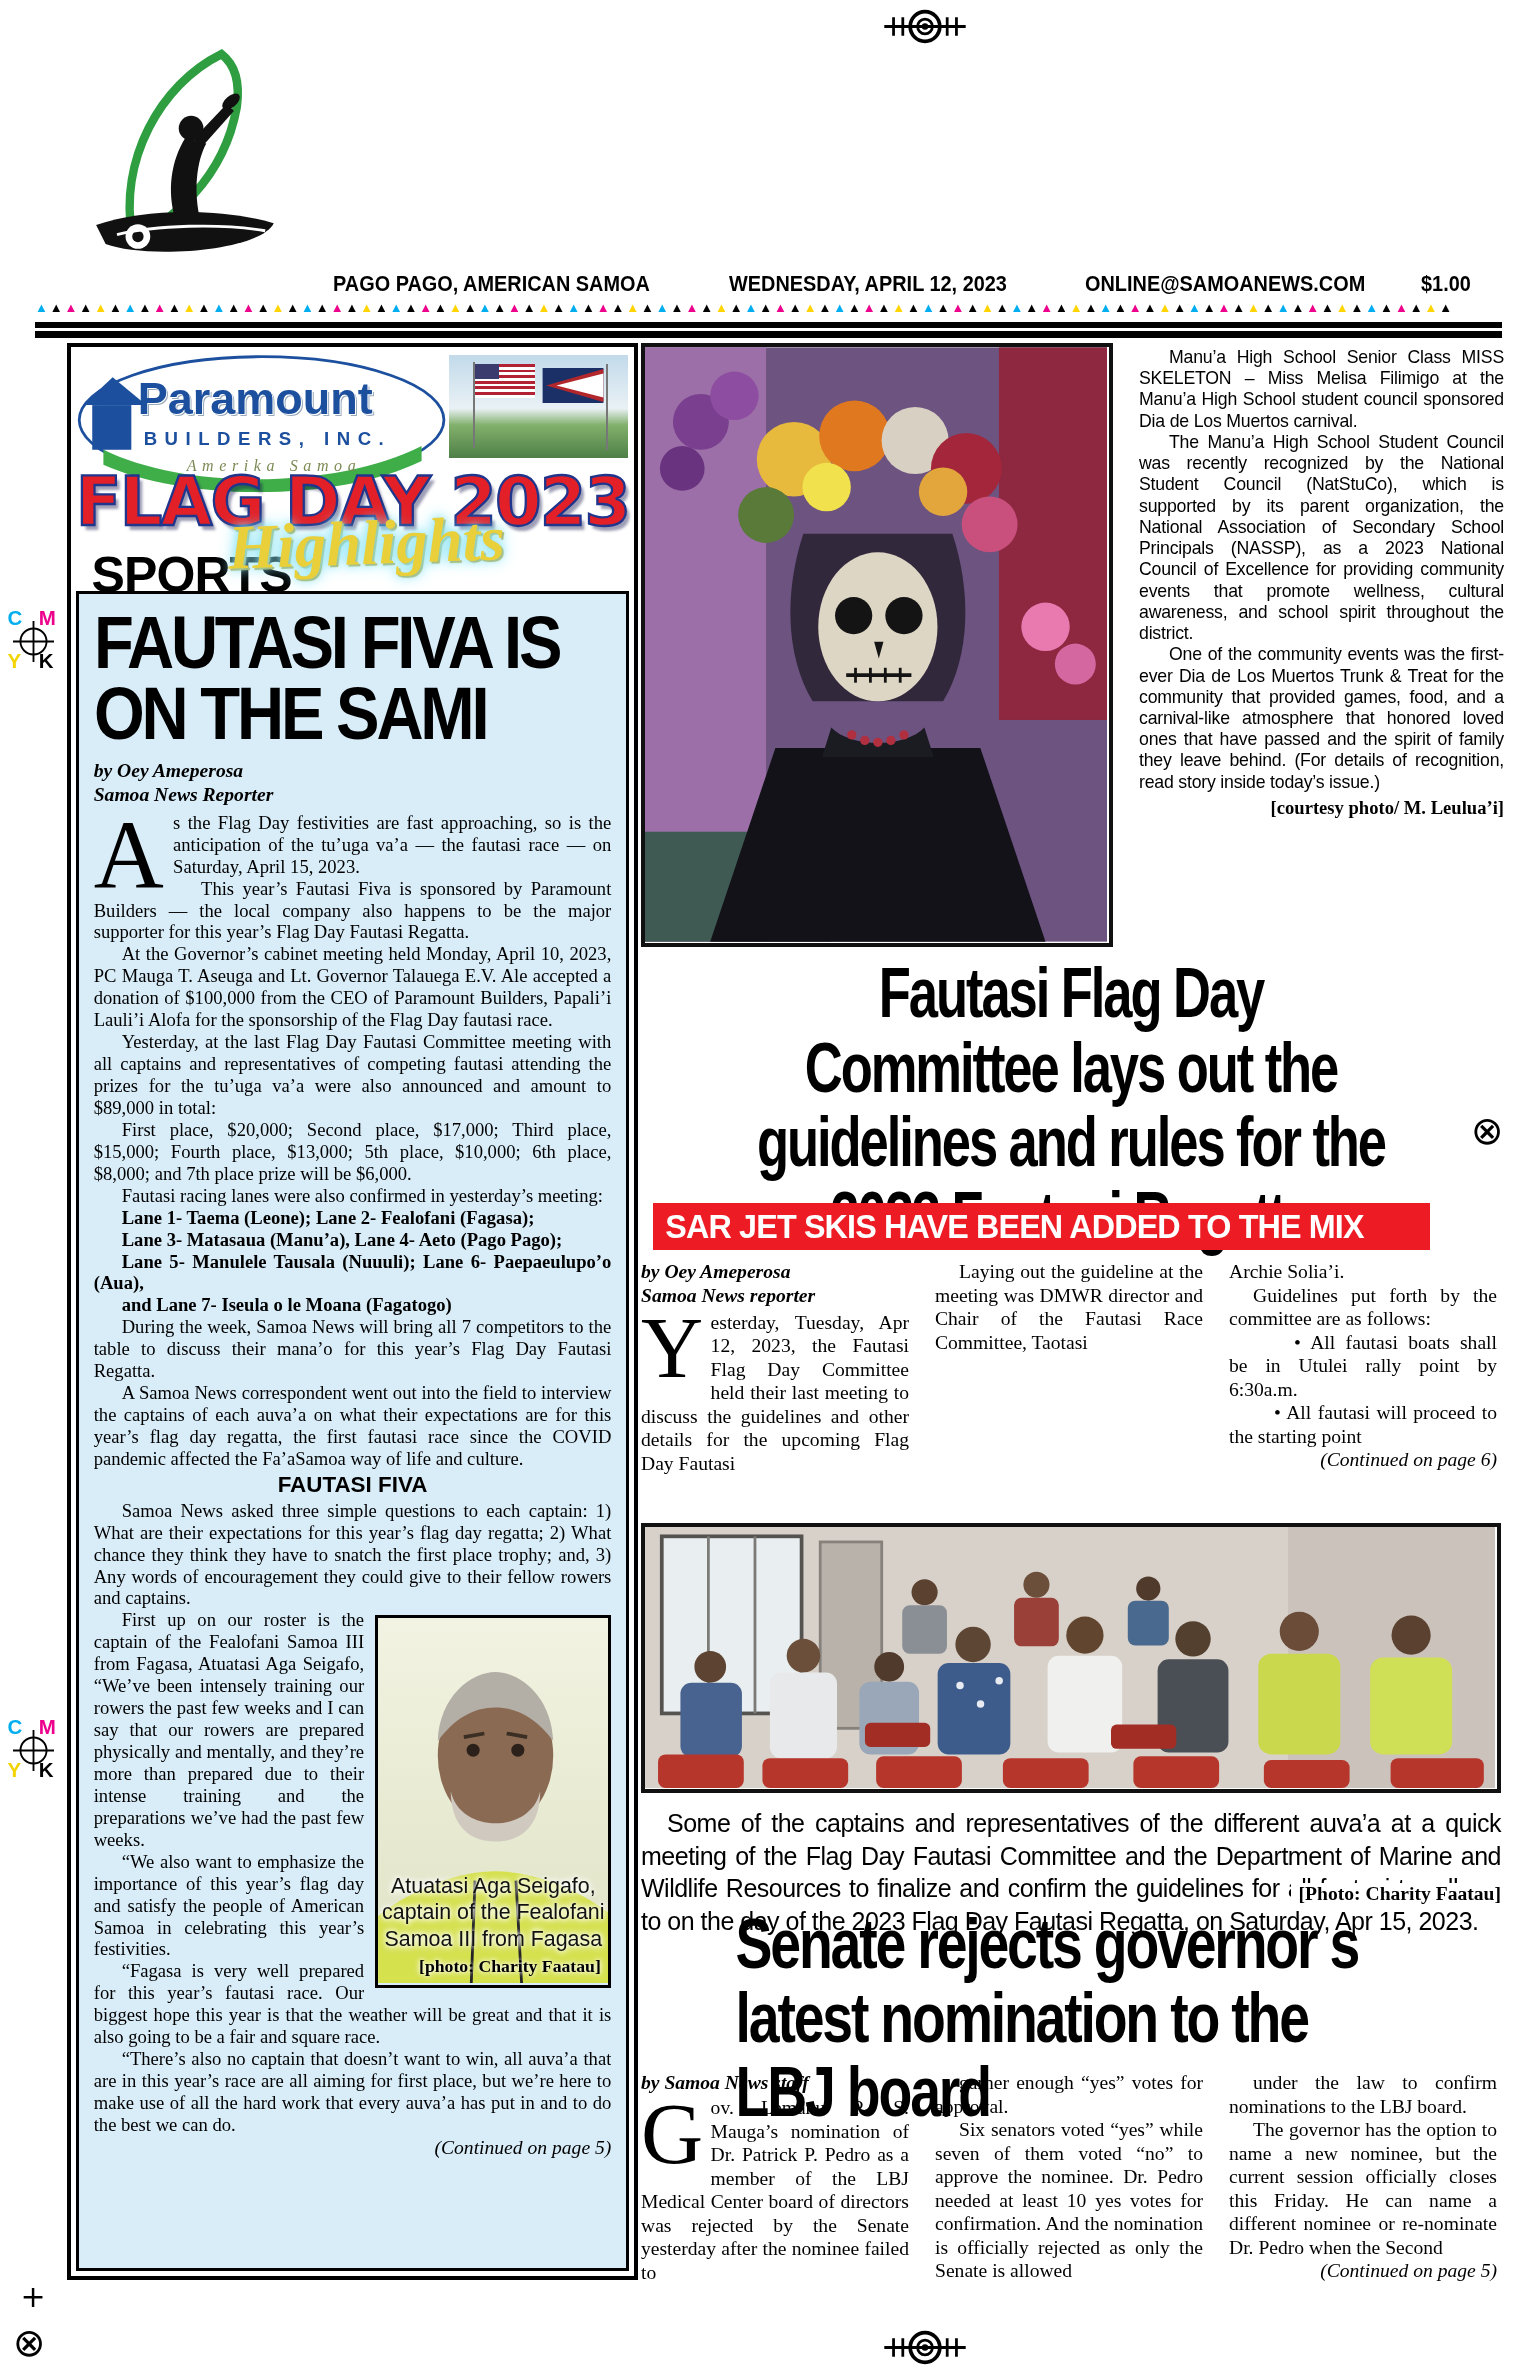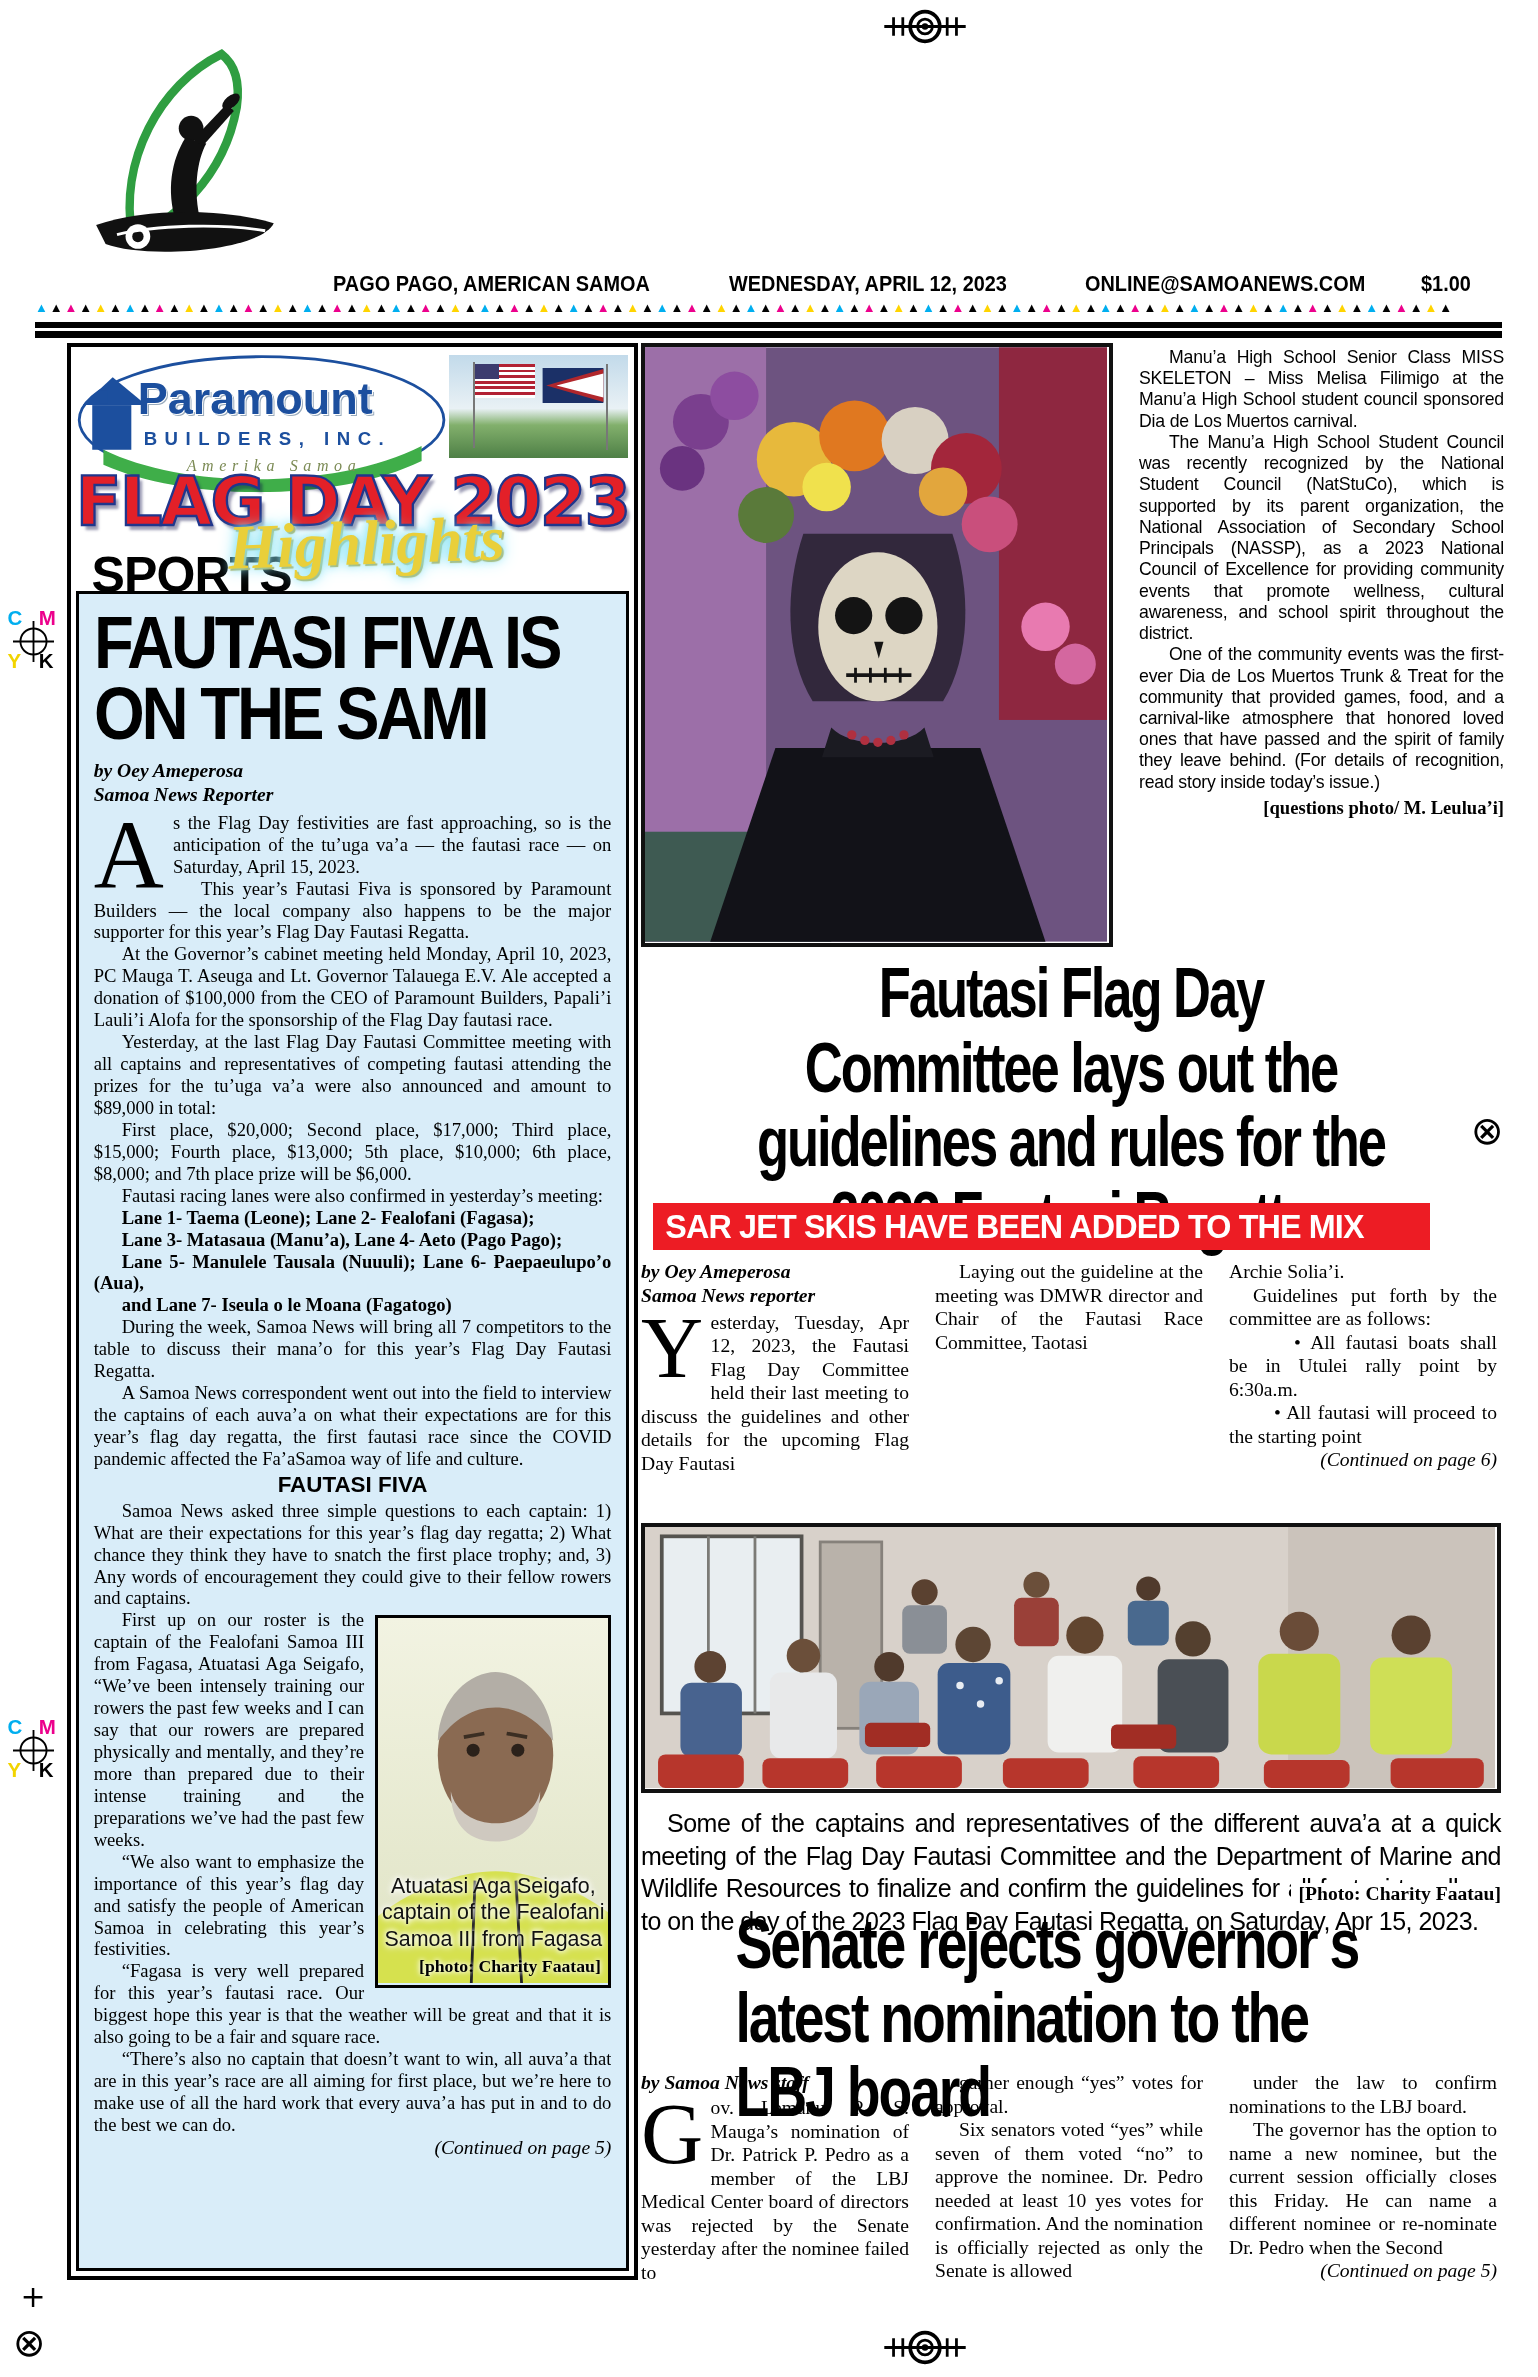--- a/index.html
+++ b/index.html
@@ -317,21 +317,21 @@
       </g>
     </svg>
   </div>
 
   <div class="abs" id="skeleton-col">
     <div>
         <p>Manu’a High School Senior Class MISS SKELETON – Miss Melisa Filimigo at the Manu’a High School student council sponsored Dia de Los Muertos carnival.</p>
         <p>The Manu’a High School Student Council was recently recognized by the National Student Council (NatStuCo), which is supported by its parent organization, the National Association of Secondary School Principals (NASSP), as a 2023 National Council of Excellence for providing community events that promote wellness, cultural awareness, and school spirit throughout the district.</p>
         <p>One of the community events was the first-ever Dia de Los Muertos Trunk &amp; Treat for the community that provided games, food, and a carnival-like atmosphere that honored loved ones that have passed and the spirit of family they leave behind. (For details of recognition, read story inside today’s issue.)</p>
       </div>
-    <div id="skeleton-credit">[questions photo/ M. Leulua’i]</div>
+    <div id="skeleton-credit">[courtesy photo/ M. Leulua’i]</div>
   </div>
 
   <div class="abs" id="committee-headline">
     <span>Fautasi Flag Day Committee lays out the guidelines and rules for the 2023 Fautasi Regatta</span>
   </div>
   <div class="abs" id="sar-banner" style="background:#ed1c24;">
     <span>SAR JET SKIS HAVE BEEN ADDED TO THE MIX</span>
   </div>
   <span class="abs circx" style="left:1471px;top:1111px;">⊗</span>
 

